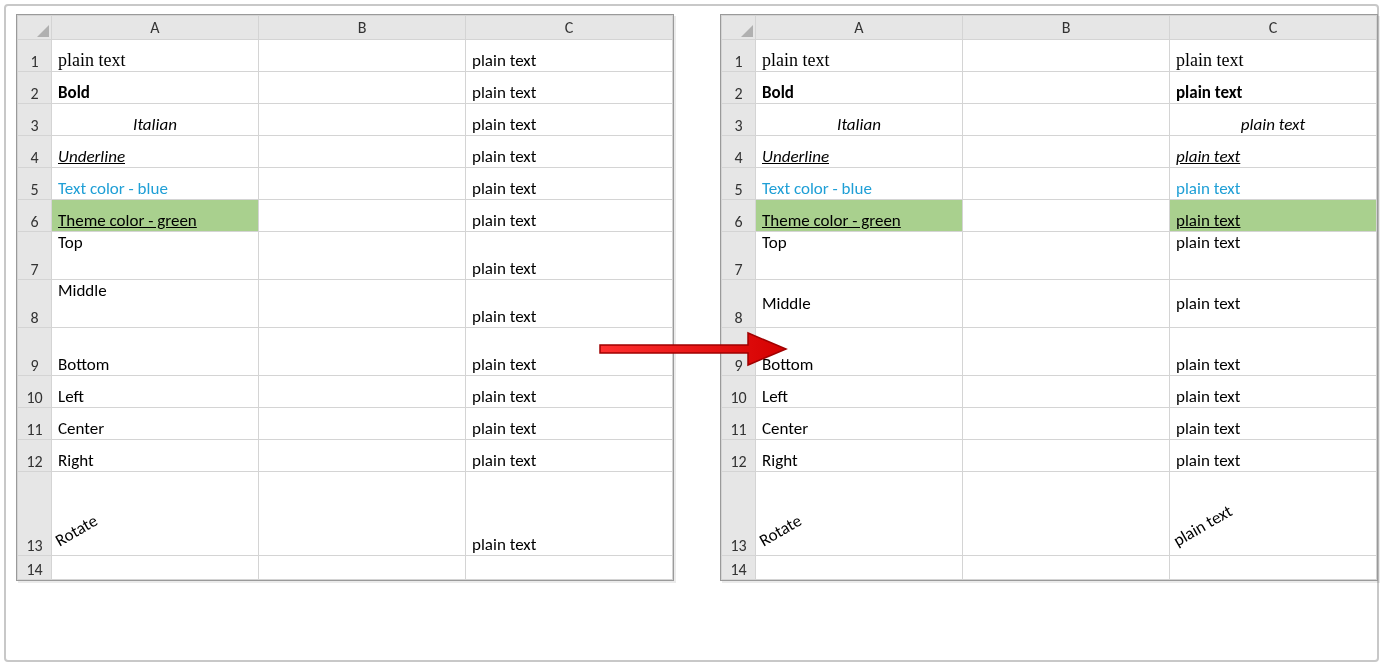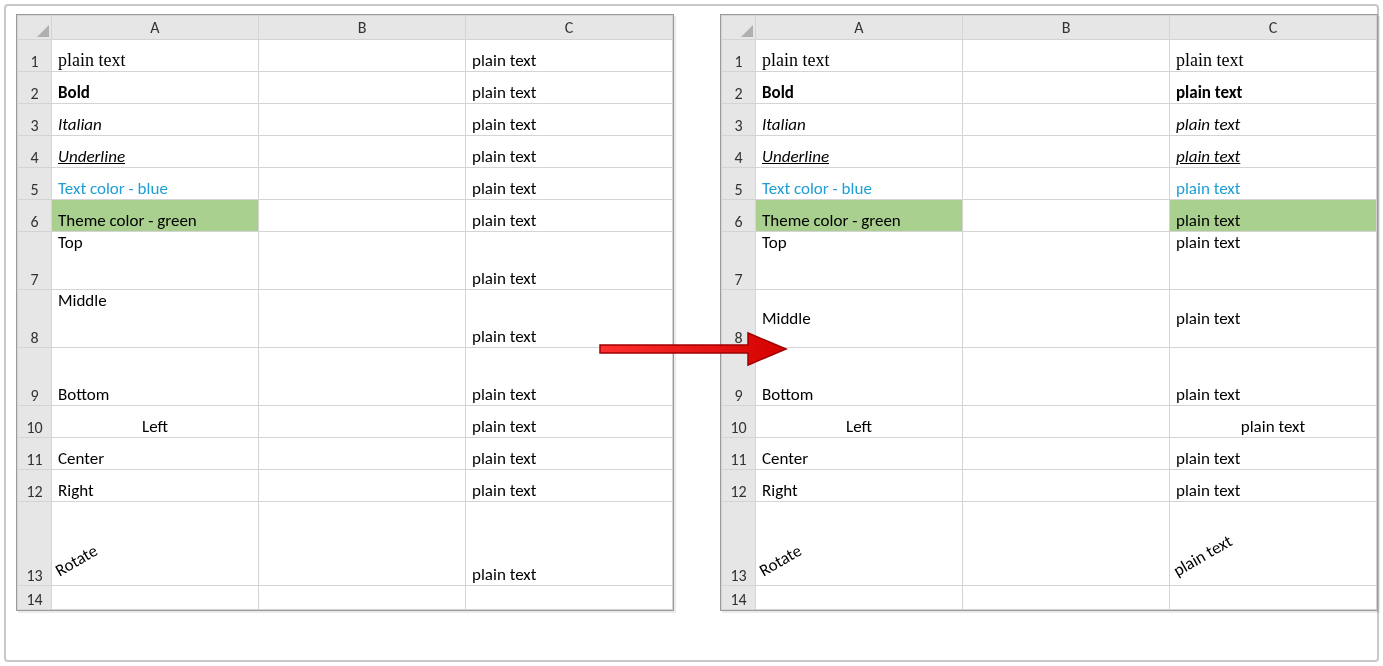--- a/index.html
+++ b/index.html
@@ -78,37 +78,37 @@
   th.rowhead{
     width:var(--row-header-width);
     text-align:center;
     color:var(--rownum-color);
     font-size:16px;
     vertical-align:bottom;
     padding-bottom:2px;
     border-right:1px solid var(--header-border);
   }
   td{ height:32px; vertical-align:bottom; padding-bottom:2px;}
-  tr.h-tall td, tr.h-tall th.rowhead{ height:58px; }
+  tr.h-tall td, tr.h-tall th.rowhead{ height:48px; }
   tr.h-rot  td, tr.h-rot  th.rowhead{ height:84px; }
   tr.h-slim td, tr.h-slim th.rowhead{ height:24px;margin-top:7px; }
 
   td.va-top   { vertical-align:top; padding-top:2px; padding-bottom:0;}
   td.va-mid   { vertical-align:middle; padding-bottom:0;}
   td.va-bot   { vertical-align:bottom; }
 
-  td.ha-left  { text-align:center; }
+  td.ha-left  { text-align:left; }
   td.ha-center{ text-align:left; }
   td.ha-right { }
 
   .t-bold     { font-weight:bold; }
-  .t-italic   { font-style:italic; }
+  .t-italic   { font-style:italic;text-align:center; }
   .t-underline{ text-decoration:underline;font-style:italic; }
   .t-blue     { color:var(--blue); }
-  .bg-green   { background:var(--green); }
+  .bg-green   { background:var(--green);text-decoration:underline; }
 
   .t-script{
     font-family:"Segoe Script","Comic Sans MS",cursive;
     font-size:18px;
   }
 
   .rot{
     display:inline-block;
     transform:rotate(-30deg);
     transform-origin:left bottom;

